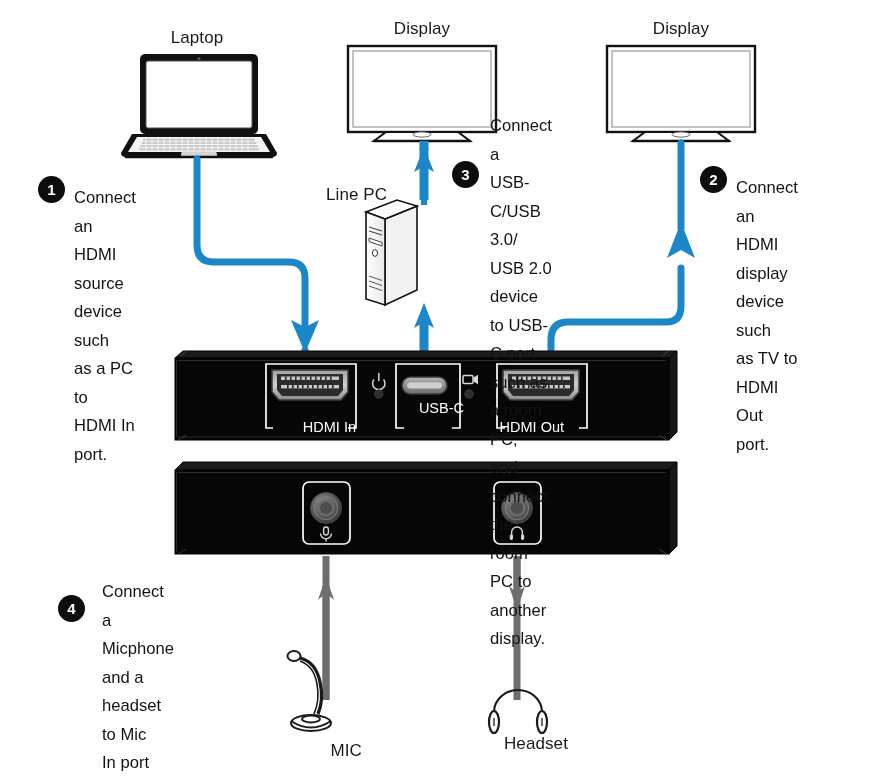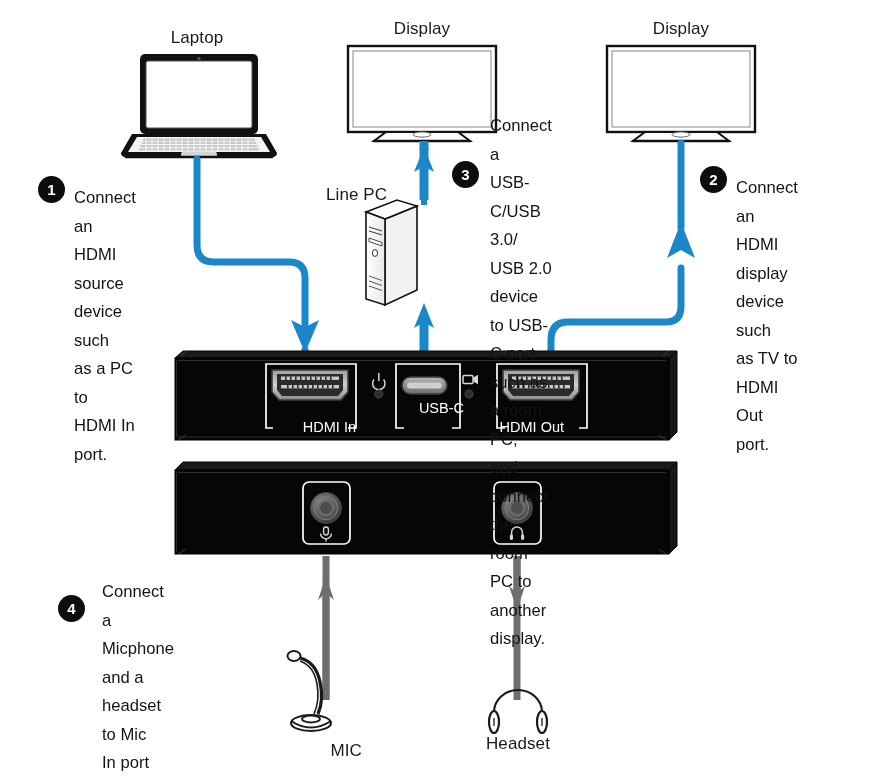--- a/index.html
+++ b/index.html
@@ -356,21 +356,21 @@
   </div>
   <div class="dev-label" style="left:617px; top:19px; width:128px; text-align:center;">
     <span>Display</span>
   </div>
   <div class="dev-label" style="left:326px; top:185px;">
     <span>Line PC</span>
   </div>
   <div class="dev-label" style="left:262px; top:741px; width:100px; text-align:right;">
     <span>MIC</span>
   </div>
-  <div class="dev-label" style="left:468px; top:734px; width:100px; text-align:center;">
+  <div class="dev-label" style="left:468px; top:734px; width:100px; text-align:right;">
     <span>Headset</span>
   </div>
 
   <div class="port-caption" style="left:266px; top:419px; width:90px;">
     <span>HDMI In</span>
   </div>
   <div class="port-caption" style="left:392px; top:400px; width:72px;">
     <span>USB-C</span>
   </div>
   <div class="port-caption" style="left:474px; top:419px; width:90px;">

